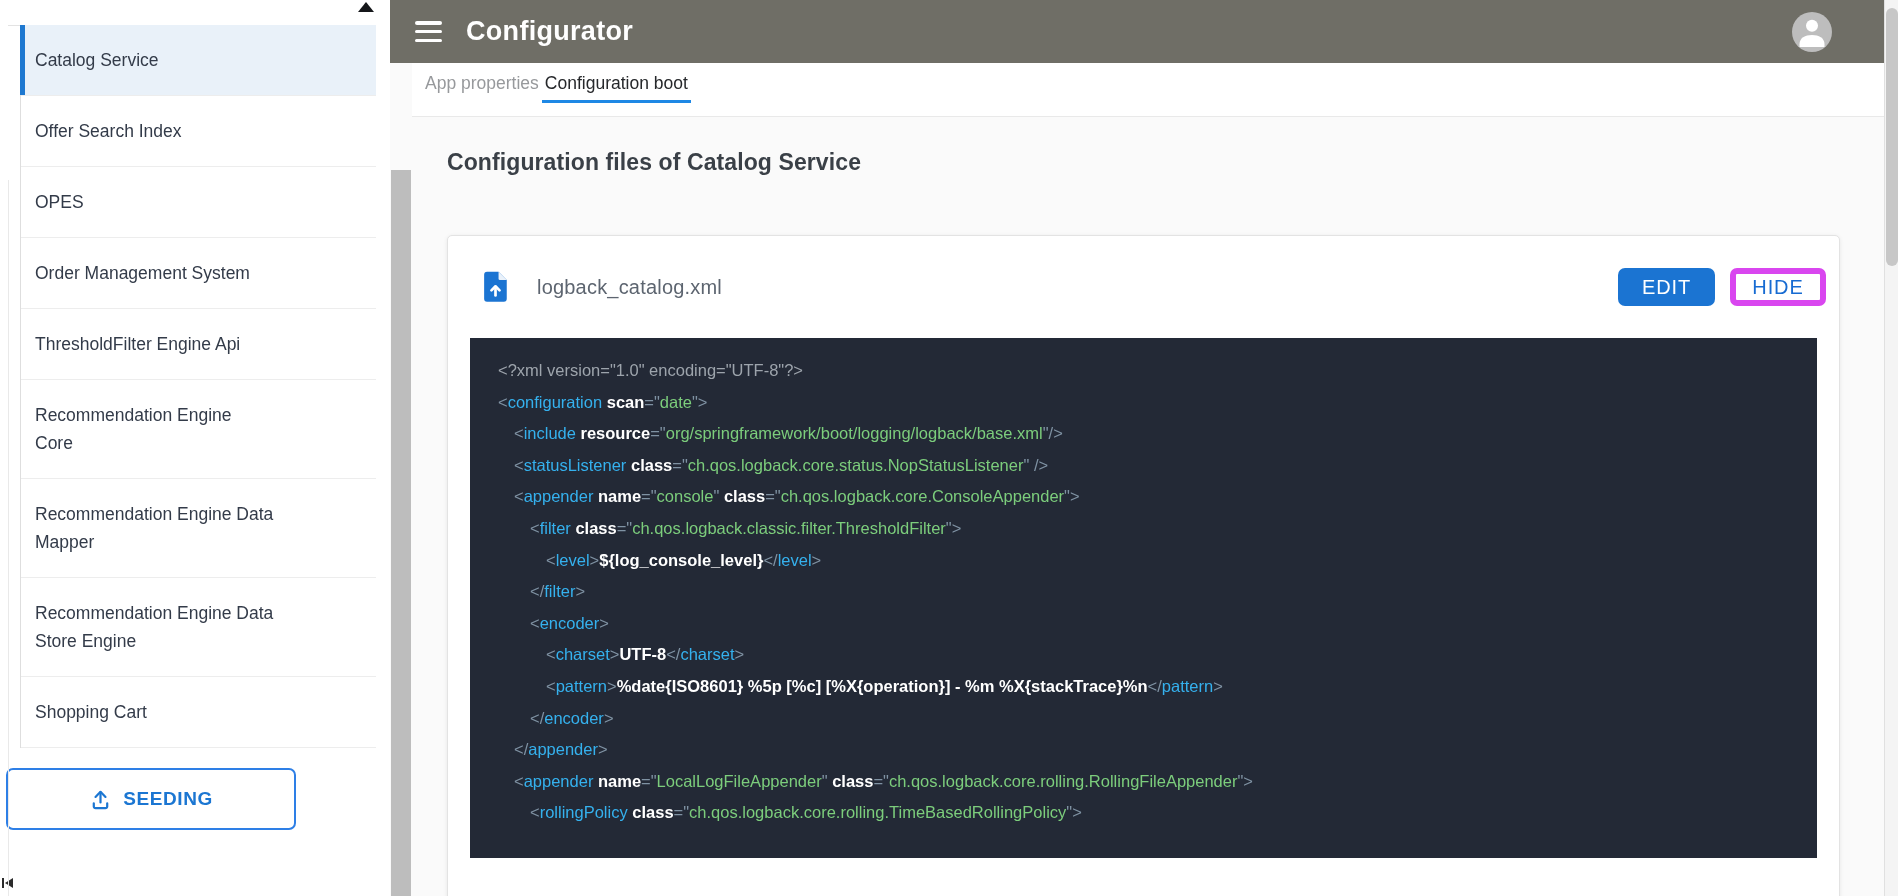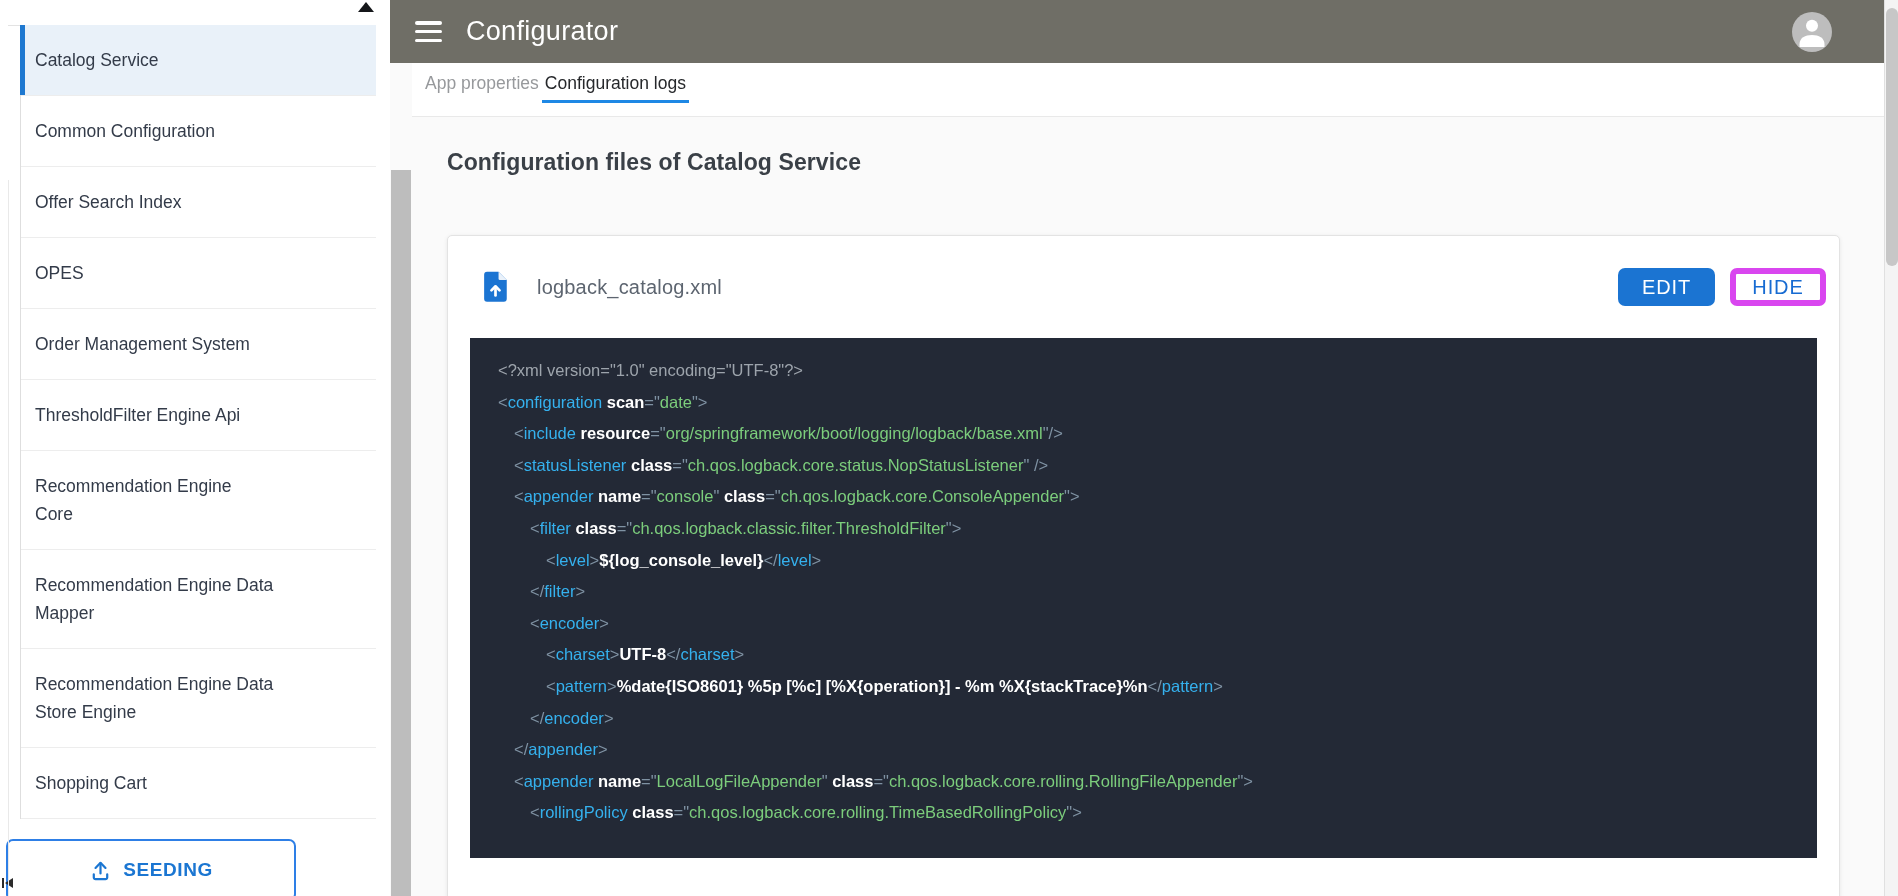--- a/index.html
+++ b/index.html
@@ -51,21 +51,21 @@
 
   
   .main{position:absolute;left:390px;top:0;width:1494px;height:896px;background:#fff;}
   .topbar{
     position:relative;z-index:3;height:63px;display:flex;align-items:center;
     padding-left:25px;background:var(--header-bg);
   }
   .hamburger{width:27px;height:21px;display:flex;flex-direction:column;justify-content:space-between;
     background:none;border:none;padding:0;cursor:pointer;}
   .hamburger i{display:block;height:3.5px;background:#fff;border-radius:2px;}
-  .app-title{margin:0 0 0 24px;font-size:27px;font-weight:400;color:#fff;letter-spacing:.3px;}
+  .app-title{margin:0 0 0 24px;font-size:27px;font-weight:700;color:#fff;letter-spacing:.3px;}
   .avatar{margin-left:auto;margin-right:52px;width:40px;height:40px;border-radius:50%;background:#BDBDBD;
     display:flex;align-items:center;justify-content:center;cursor:pointer;overflow:hidden;}
 
   .tabs{display:flex;align-items:center;height:40px;margin-left:22px;padding-left:10px;}
   .tab{height:40px;display:flex;align-items:center;padding:0 3px;font-size:17.5px;color:#97999C;cursor:pointer;}
   .tab.active{color:#26282B;box-shadow:inset 0 -3px 0 var(--tab-ink);}
   .tabs-divider{height:1px;background:#e9e9e9;margin-top:13px;}
 
   .content{background:#fafafa;height:779px;padding:30px 44px 0 57px;}
   .page-heading{margin:0 0 58px 0;font-size:23px;line-height:30px;font-weight:700;color:#3A4047;letter-spacing:.1px;}
@@ -99,21 +99,20 @@
   .win-scrollbar{position:absolute;right:0;top:0;width:14px;height:896px;background:#f4f4f4;
     border-left:1px solid #e0e0e0;z-index:7;}
   .win-thumb{position:absolute;left:1px;top:8px;width:12px;height:258px;background:#C7C7C7;border-radius:6px;}
 </style>
 </head>
 <body>
 
 <aside class="sidebar">
   <div class="nav-box" id="nav-list">
       <div class="nav-item selected">Catalog Service</div>
-      <div class="nav-item">Common Configuration</div>
       <div class="nav-item">Offer Search Index</div>
       <div class="nav-item">OPES</div>
       <div class="nav-item">Order Management System</div>
       <div class="nav-item">ThresholdFilter Engine Api</div>
       <div class="nav-item">Recommendation Engine
 Core</div>
       <div class="nav-item">Recommendation Engine Data
 Mapper</div>
       <div class="nav-item">Recommendation Engine Data
 Store Engine</div>
@@ -151,21 +150,21 @@
     <div class="avatar">
       <svg width="40" height="40" viewBox="0 0 24 24">
         <circle cx="12" cy="8.2" r="3.6" fill="#fff"></circle>
         <path d="M4.5 19.4c0-3.8 3.4-5.6 7.5-5.6s7.5 1.8 7.5 5.6V21H4.5z" fill="#fff"></path>
       </svg>
     </div>
   </header>
 
   <nav class="tabs">
     <div class="tab">App properties</div>
-    <div class="tab active">Configuration logs</div>
+    <div class="tab active">Configuration boot</div>
   </nav>
   <div class="tabs-divider"></div>
 
   <section class="content">
     <h2 class="page-heading">Configuration files of Catalog Service</h2>
 
     <div class="card">
       <div class="card-head">
         <span class="file-icon">
           <svg width="27" height="32" viewBox="0 0 24 28">

